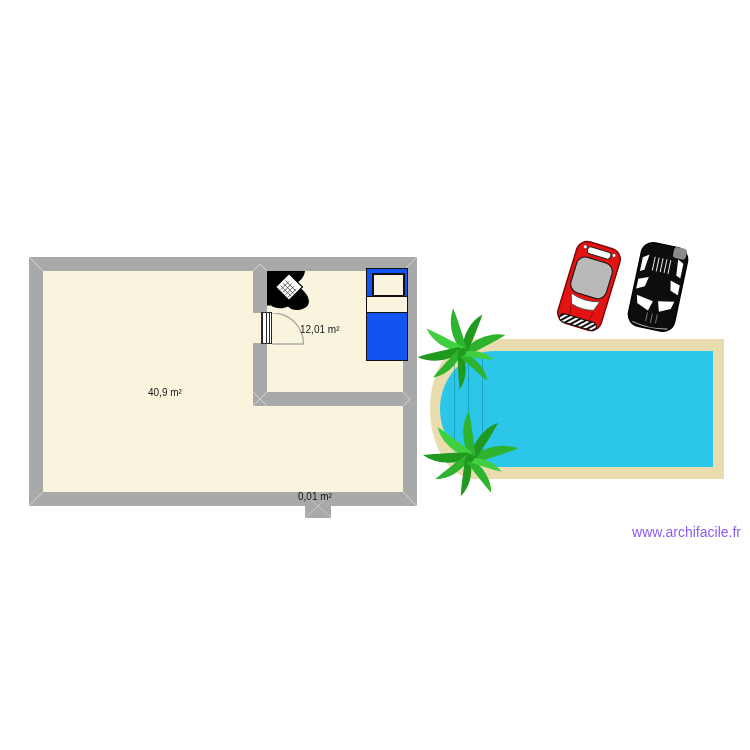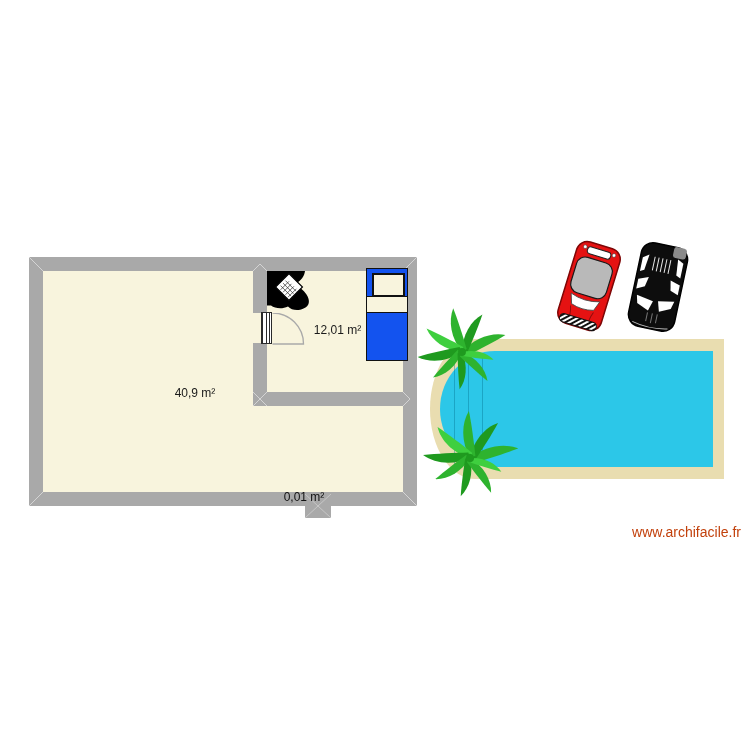--- a/index.html
+++ b/index.html
@@ -1,36 +1,36 @@
 <!DOCTYPE html>
 <html style="--wall: #a9a9a9; --floor: #f8f4dd; --pool_water: #2cc7e8; --pool_deck: #e9ddb0; --bed_blue: #1353ef; --palm_green: #2eb32e; --palm_green_dark: #1f9a1f; --palm_green_light: #3fcf3f; --car_red: #e51212; --car_roof_gray: #b9b9b9; --car_black: #0d0d0d; --label_text: #1a1a1a;"><head>
 <meta charset="utf-8">
 <style>
   html,body{margin:0;padding:0;background:#fff;}
   .canvas{position:relative;width:750px;height:750px;background:#fff;overflow:hidden;
           font-family:"Liberation Sans",sans-serif;}
   .abs{position:absolute;}
   .wall{position:absolute;background:var(--wall);}
   .floor{position:absolute;background:var(--floor);}
-  .room-label{position:absolute;font-size:12px;line-height:10px;color:var(--label_text);
-              text-align:center;white-space:nowrap;}
+  .room-label{position:absolute;font-size:10px;line-height:10px;color:var(--label_text);
+              white-space:nowrap;}
   .stub-label{color:#111;}
   .door-leaf{position:absolute;border:1px solid #2a2a2a;background:#fff;
              background-image:repeating-linear-gradient(90deg,#2a2a2a 0 1px,rgba(0,0,0,0) 1px 3.6px);}
   .pool-deck{position:absolute;background:var(--pool_deck);
              border-radius:46px 0 0 46px / 71px 0 0 71px;}
   .pool-water{position:absolute;background:var(--pool_water);
               border-radius:55px 0 0 55px / 58px 0 0 58px;}
   .pool-step{position:absolute;width:1px;background:rgba(0,110,140,0.38);}
   .bed{position:absolute;background:var(--bed_blue);border:1px solid #111;}
   .bed-pillow{position:absolute;left:5px;top:4px;width:29px;height:20px;
               background:var(--floor);border:2px solid #111;}
   .bed-band{position:absolute;left:-1px;top:27px;width:40px;height:15px;
             background:var(--floor);border:1px solid #111;}
-  .watermark{position:absolute;right:9px;top:524px;font-size:14px;color:#c2410c;}
+  .watermark{position:absolute;right:9px;top:524px;font-size:14px;color:#8b5cf6;}
   .car{position:absolute;}
   svg{display:block;}
 </style>
 </head>
 <body>
 
 <div class="canvas">
 
   <svg width="0" height="0" style="position:absolute" aria-hidden="true">
     <defs>
@@ -109,21 +109,21 @@
     </g>
   </svg>
 
   <div class="bed" style="left:366px;top:268px;width:40px;height:91px;">
     <div class="bed-pillow"></div>
     <div class="bed-band"></div>
   </div>
 
   <div class="room-label" style="left:148px;top:388px;width:94px;">40,9 m²</div>
   <div class="room-label" style="left:300px;top:325px;width:75px;">12,01 m²</div>
-  <div class="room-label stub-label" style="left:277px;top:492px;width:54px;">0,01 m²</div>
+  <div class="room-label stub-label" style="left:298px;top:492px;width:54px;">0,01 m²</div>
 
   <div class="pool-deck" style="left:430px;top:339px;width:294px;height:140px;"></div>
   <div class="pool-water" style="left:440px;top:351px;width:273px;height:116px;"></div>
   <div class="pool-step" style="left:454px;top:355px;height:109px;"></div>
   <div class="pool-step" style="left:468px;top:355px;height:109px;"></div>
   <div class="pool-step" style="left:482px;top:355px;height:109px;"></div>
 
   <svg class="abs" style="left:414px;top:304px;" width="96" height="96" viewBox="-48 -48 96 96">
     <use href="#palm-shape" transform="scale(1.12)"></use>
   </svg>

